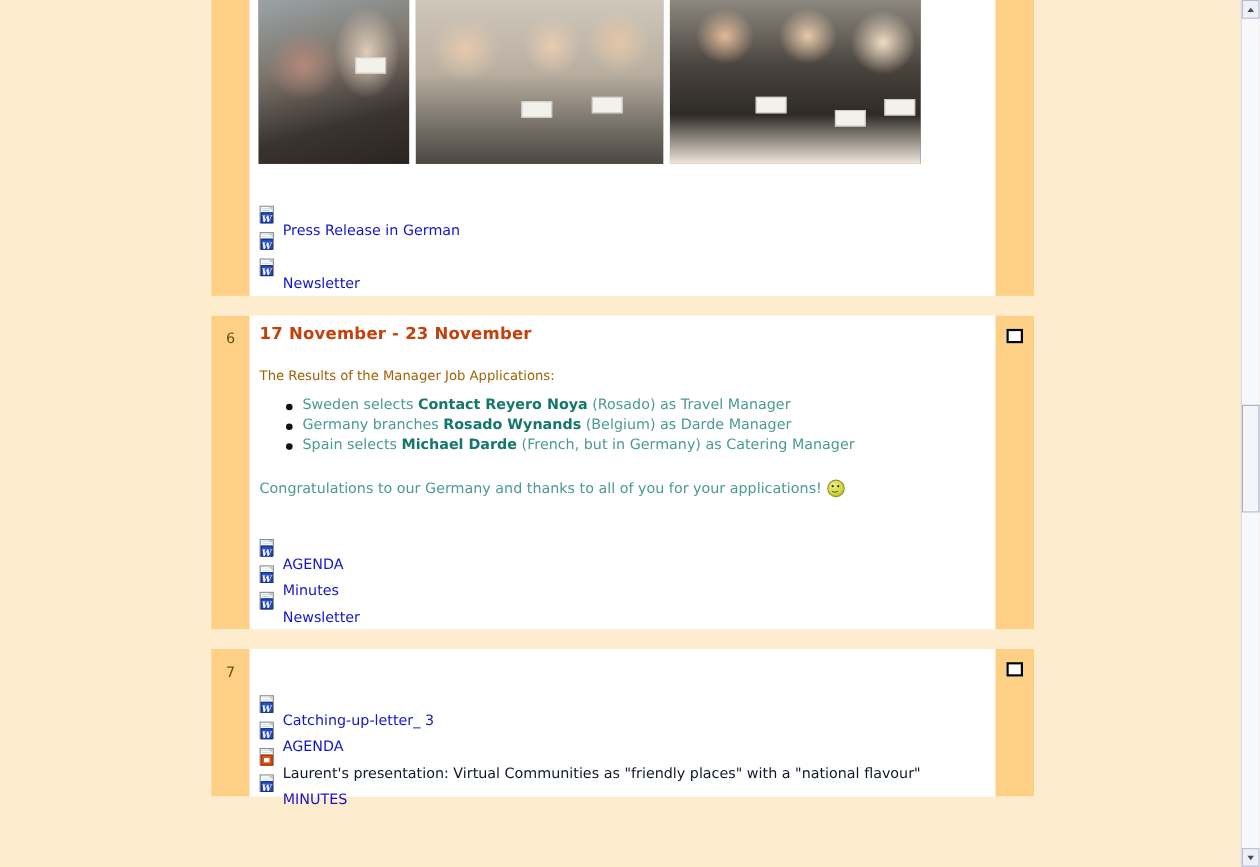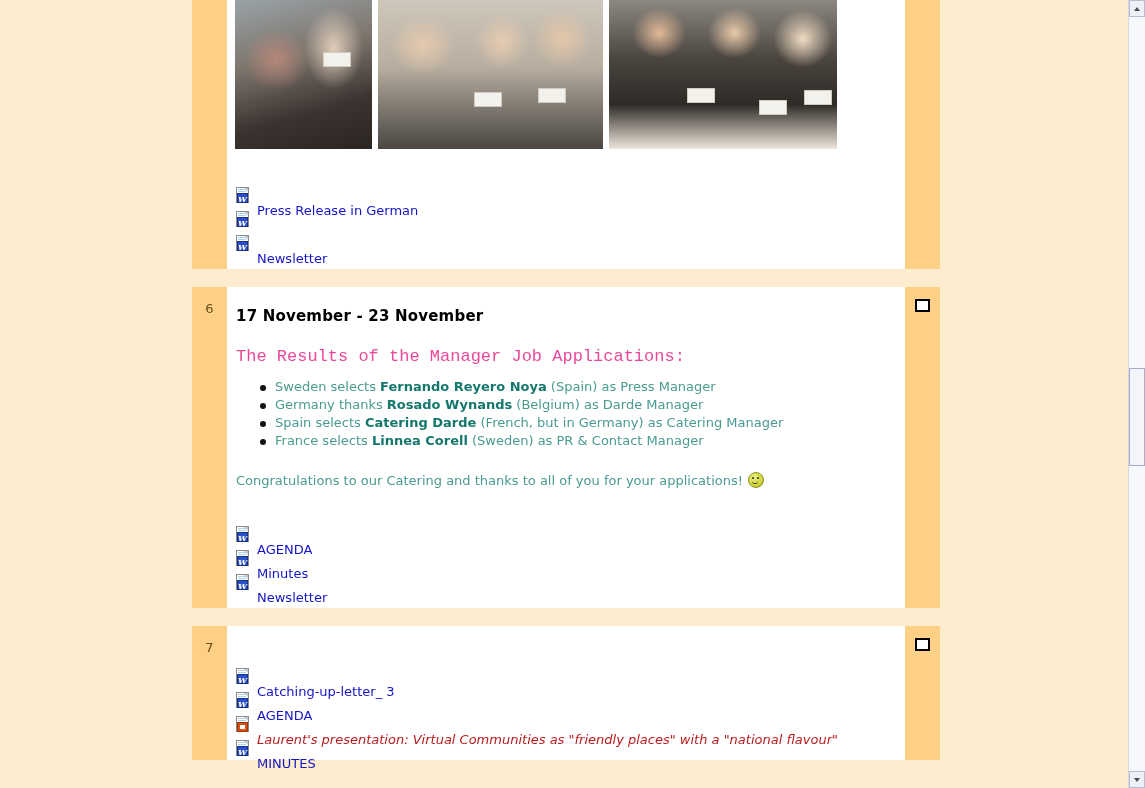--- a/index.html
+++ b/index.html
@@ -113,31 +113,30 @@
     width: 15px; height: 13px;
     border: 2px solid #000000;
     background: #ffffff;
     box-sizing: border-box;
   }
 
   .section-gap { height: 18px; background: #fdeccd; }
 
   
   .week-title {
-    color: #000000;
+    color: #c2410c;
     font-weight: bold;
     font-size: 15px;
-    margin: 20px 0 0 1px;
+    margin: 7px 0 0 1px;
     letter-spacing: 0.2px;
   }
   .body-text {
-    color: #ec4899;
-    font-size: 17px;
+    color: #a16207;
+    font-size: 12px;
     margin: 22px 0 0 1px;
-    font-family: Liberation Mono, monospace;
   }
   ul.results {
     margin: 12px 0 0 0;
     padding-left: 38px;
     list-style: none;
   }
   ul.results li {
     color: #4a9b91;
     font-size: 13px;
     line-height: 18px;
@@ -200,21 +199,21 @@
     height: 24px;
     margin-left: 1px;
   }
   .file-link {
     color: #1414c8;
     font-size: 13px;
     text-decoration: none;
     white-space: nowrap;
     margin-top: 30px;
   }
-  .file-link.disabled { color: #b91c1c; font-style: italic; }
+  .file-link.disabled { color: #0f172a; }
 
   
   .doc-icon {
     position: relative;
     width: 15px; height: 16px;
     flex: 0 0 auto;
   }
   .doc-icon .page {
     position: absolute;
     left: 0; top: 0;
@@ -377,35 +376,32 @@
   <div class="section-gap"></div>
 
   <div class="week-section">
     <div class="num-col">6</div>
     <div class="content-col">
       <div class="week-title">17 November - 23 November</div>
       <div class="body-text">The Results of the Manager Job Applications:</div>
 
       <ul class="results">
         <li>
-          <span>Sweden selects </span><b>Fernando Reyero Noya</b><span> (Spain) as Press Manager</span>
+          <span>Sweden selects </span><b>Contact Reyero Noya</b><span> (Rosado) as Travel Manager</span>
         </li>
         <li>
-          <span>Germany thanks </span><b>Rosado Wynands</b><span> (Belgium) as Darde Manager</span>
+          <span>Germany branches </span><b>Rosado Wynands</b><span> (Belgium) as Darde Manager</span>
         </li>
         <li>
-          <span>Spain selects </span><b>Catering Darde</b><span> (French, but in Germany) as Catering Manager</span>
-        </li>
-        <li>
-          <span>France selects </span><b>Linnea Corell</b><span> (Sweden) as PR &amp; Contact Manager</span>
+          <span>Spain selects </span><b>Michael Darde</b><span> (French, but in Germany) as Catering Manager</span>
         </li>
       </ul>
 
       <div class="congrats">
-        <span>Congratulations to our Catering and thanks to all of you for your applications!</span>
+        <span>Congratulations to our Germany and thanks to all of you for your applications!</span>
         <span class="smiley"></span>
       </div>
 
       <div class="file-list" style="margin-top:34px;">
         <div class="file-row">
           <span class="doc-icon">
             <span class="page"></span>
               <span class="lines"></span>
               <span class="badge">W</span>
           </span>

